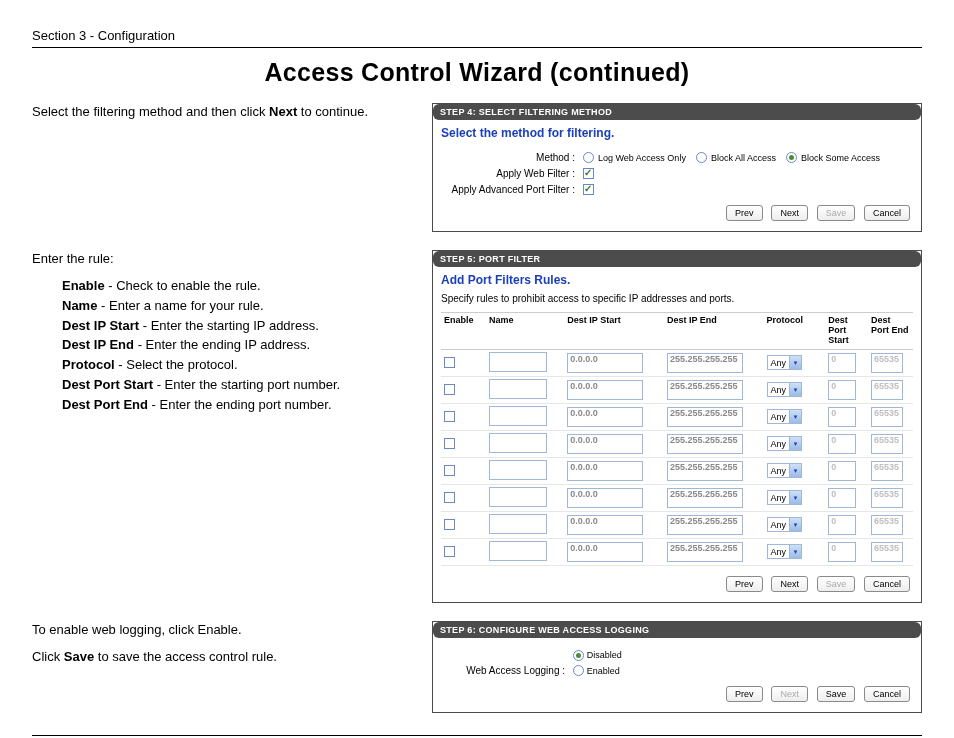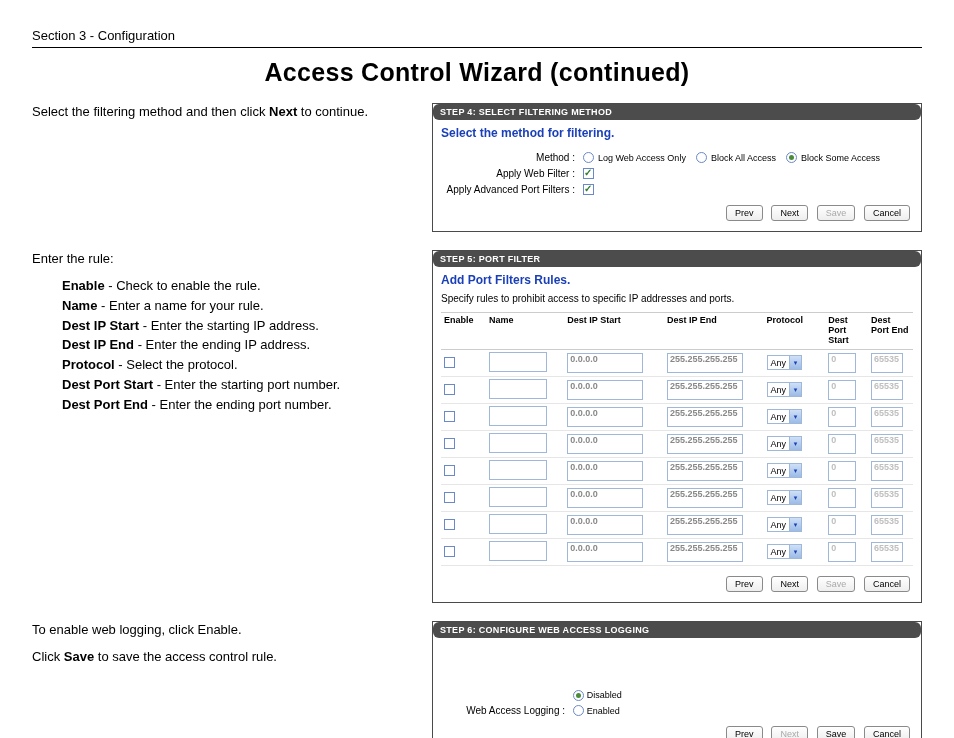--- a/index.html
+++ b/index.html
@@ -142,21 +142,21 @@
               <span class="radio-label">Block Some Access</span>
             </div>
           </div>
           <div class="form-row">
             <div class="lbl">Apply Web Filter :</div>
             <div class="ctrl">
                 <span class="cbox checked"></span>
               </div>
           </div>
           <div class="form-row">
-            <div class="lbl">Apply Advanced Port Filters :</div>
+            <div class="lbl">Apply Advanced Port Filter :</div>
             <div class="ctrl">
                 <span class="cbox checked"></span>
               </div>
           </div>
           <div class="btn-row">
             <span class="btn">Prev</span>
             <span class="btn">Next</span>
             <span class="btn disabled">Save</span>
             <span class="btn">Cancel</span>
           </div>
@@ -312,21 +312,21 @@
       <p>
         <span>Click </span><b>Save</b><span> to save the access control rule.</span>
       </p>
     </div>
     <div class="right-col">
       <div class="panel">
         <div class="panel-header">STEP 6: CONFIGURE WEB ACCESS LOGGING</div>
         <div class="panel-body">
           <div class="form-row">
             <div class="lbl" style="width:132px;">Web Access Logging :</div>
-            <div class="ctrl" style="flex-direction:column; align-items:flex-start; gap:4px;margin-top:40px;">
+            <div class="ctrl" style="flex-direction:column; align-items:flex-start; gap:4px;">
               <div><span class="radio checked"></span> <span class="radio-label">Disabled</span></div>
               <div><span class="radio"></span> <span class="radio-label">Enabled</span></div>
             </div>
           </div>
           <div class="btn-row">
             <span class="btn">Prev</span>
             <span class="btn disabled">Next</span>
             <span class="btn">Save</span>
             <span class="btn">Cancel</span>
           </div>

